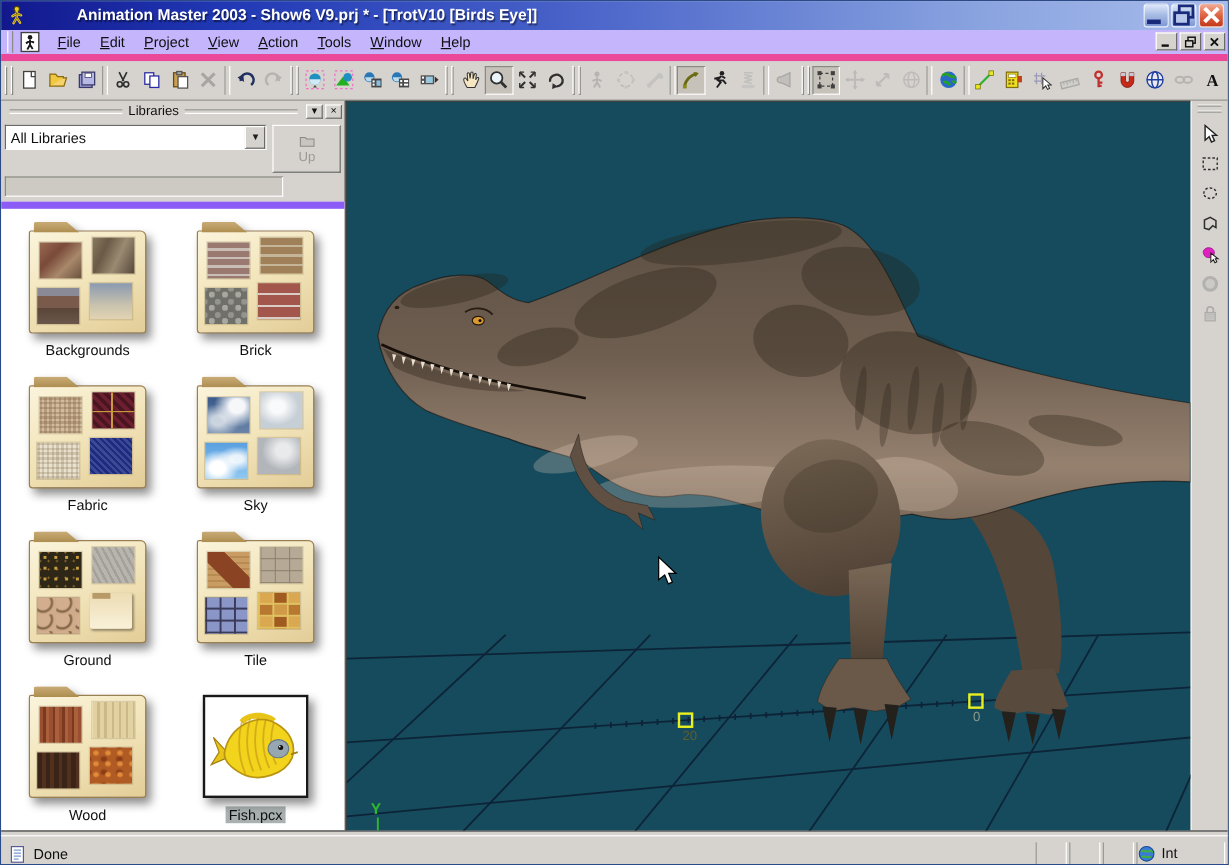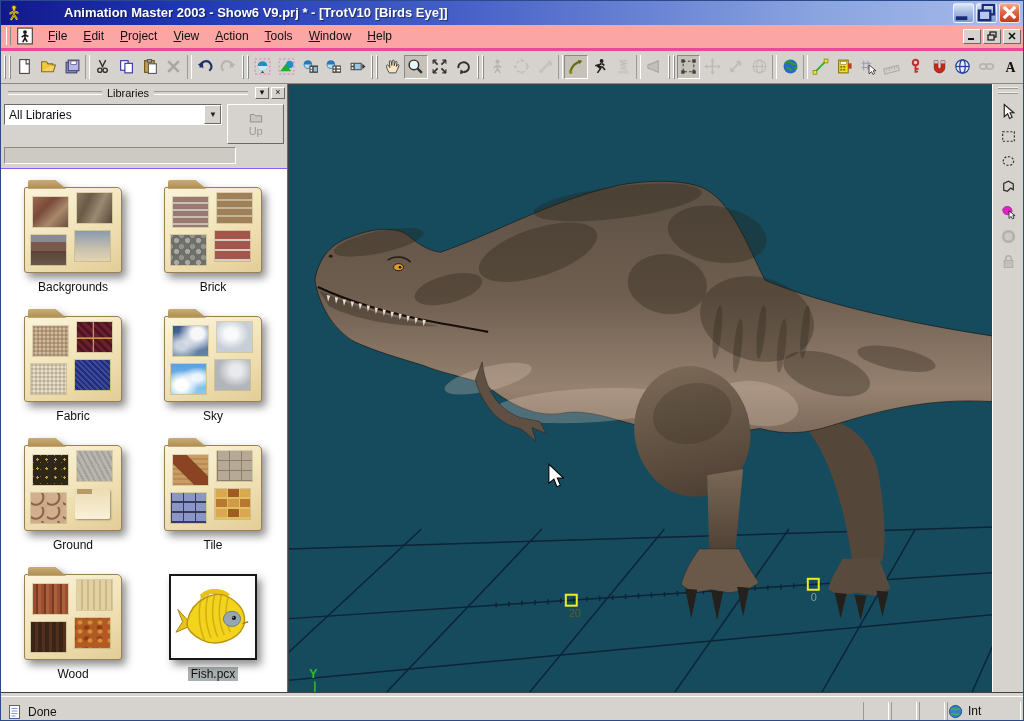--- a/index.html
+++ b/index.html
@@ -12,22 +12,22 @@
     background:linear-gradient(90deg,#12188c 0%,#2038b4 18%,#4660c8 45%,#8aa4e0 80%,#a8bcec 100%);gap:36px; }
   .appicon { width:18px; height:18px; margin-right:5px; display:inline-flex; }
   .title { color:#fff; font-weight:bold; font-size:13px; text-shadow:1px 1px 1px rgba(0,0,0,.5); white-space:nowrap; }
   .capbtns { margin-left:auto; display:flex; }
   .cap { width:21px; height:20px; margin-left:2px; border-radius:3px; border:1px solid rgba(255,255,255,.75);
     display:flex; align-items:center; justify-content:center;
     background:linear-gradient(180deg,#dfe8fa,#a8bce4 45%,#7e98d4); }
   .cap.close { background:linear-gradient(180deg,#f4a890,#e06848 45%,#c23818); }
 
   
-  .menubar { height:26px; background:#fca5a5; display:flex; align-items:center; padding:0 2px;
-    border-bottom:3px solid #ec4899; }
+  .menubar { height:26px; background:#c4b5fd; display:flex; align-items:center; padding:0 2px;
+    border-bottom:6px solid #ec4899; }
   .grip-v { width:5px; height:18px; margin:0 3px; border-left:1px solid #fff; border-right:1px solid #8a8a84; }
   .menuicon { width:20px; height:18px; display:inline-flex; margin:0 4px 0 2px; }
   .menuitem { padding:3px 8px; color:#101010; cursor:default; }
   .menuitem u { text-decoration:underline; }
   .mdibtns { margin-left:auto; display:flex; }
   .mdib { width:18px; height:15px; margin-left:2px; background:#d6d3ce; display:flex; align-items:center; justify-content:center;
     border:1px solid; border-color:#fff #6a6a66 #6a6a66 #fff; }
 
   
   .toolbar { height:33px; background:#d6d3ce; display:flex; align-items:center; padding:0 1px;
@@ -51,21 +51,21 @@
   .hbtn { width:14px; height:12px; margin-left:2px; font-size:9px; line-height:9px; display:flex; align-items:center; justify-content:center;
     background:#d6d3ce; border:1px solid; border-color:#fff #6a6a66 #6a6a66 #fff; color:#101010; }
   .librow { display:flex; padding:3px 3px 0 3px; }
   .combo { width:232px; height:21px; background:#fff; border:1px solid; border-color:#6a6a66 #fff #fff #6a6a66; display:flex; }
   .combo .val { flex:1; padding:3px 4px; font-size:12px; color:#101010; white-space:nowrap; overflow:hidden; }
   .combo .arrow { width:17px; background:#d6d3ce; border:1px solid; border-color:#fff #6a6a66 #6a6a66 #fff;
     display:flex; align-items:center; justify-content:center; font-size:8px; color:#202020; }
   .upbtn { width:60px; height:40px; margin-left:5px; background:#d6d3ce; border:1px solid; border-color:#fff #6a6a66 #6a6a66 #fff;
     display:flex; flex-direction:column; align-items:center; justify-content:center; color:#9a9a94; font-size:11px; }
   .pathbar { width:232px; height:17px; margin:3px 0 0 3px; background:#cdcac3; border:1px solid; border-color:#8a8a84 #fff #fff #8a8a84; }
-  .libgrid { flex:1; margin-top:4px; background:#fff; border-top:1px solid #8b5cf6;
+  .libgrid { flex:1; margin-top:4px; background:#fff; border-top:6px solid #8b5cf6;
     display:grid; grid-template-columns:1fr 1fr; align-content:start; padding:10px 4px 0 2px; row-gap:14px; overflow:hidden; }
   .libitem { display:flex; flex-direction:column; align-items:center; }
   .thumbwrap { filter:drop-shadow(4px 5px 4px rgba(0,0,0,.45)); }
   .folder { position:relative; width:98px; height:86px; margin-top:8px;
     background:linear-gradient(155deg,#fbf4dc 0%,#f3e6bd 45%,#e3cd97 100%);
     border:1px solid #9a7f50; border-radius:2px 5px 3px 3px; }
   .folder .tab { position:absolute; top:-8px; left:3px; width:38px; height:9px;
     background:linear-gradient(180deg,#c9ab76,#ac8c4e); clip-path:polygon(0 0,72% 0,100% 100%,0 100%); border-radius:2px 0 0 0; }
   .sw { position:absolute; width:35px; height:30px; box-shadow:0 0 0 1px rgba(90,70,40,.18); }
   .sw.p1 { left:8px;  top:9px;  }

